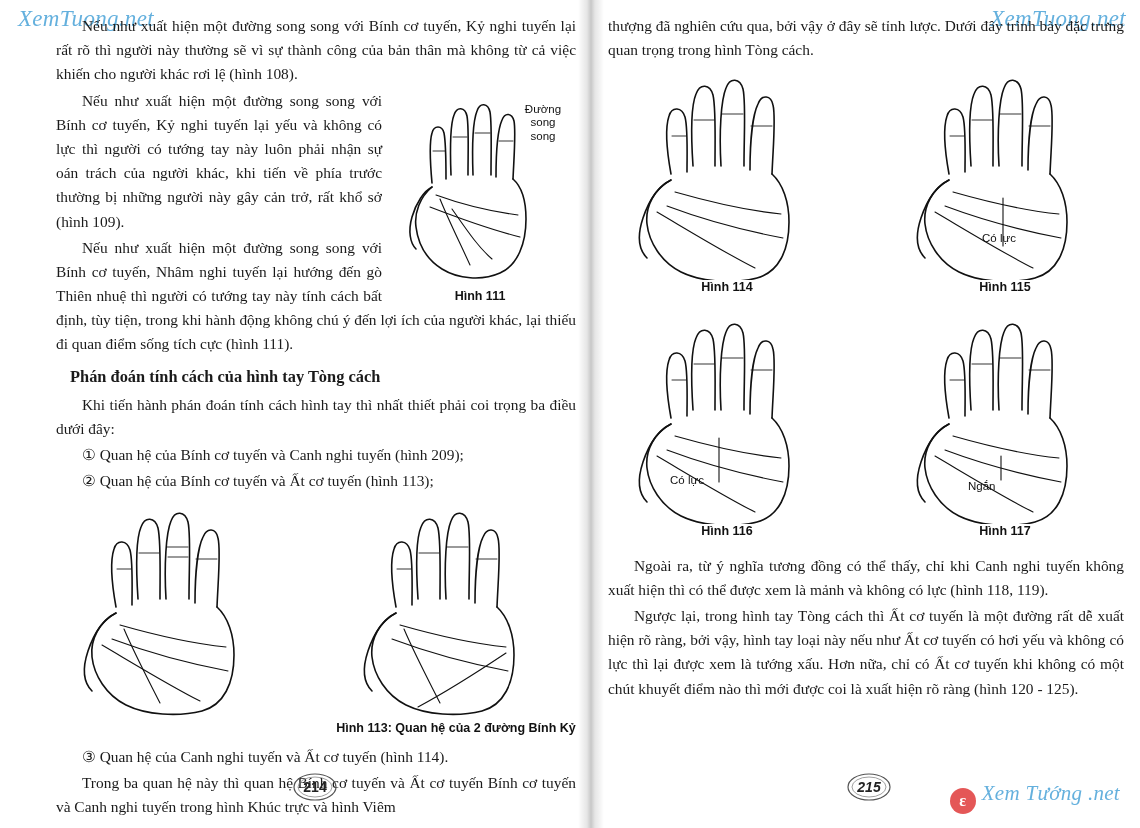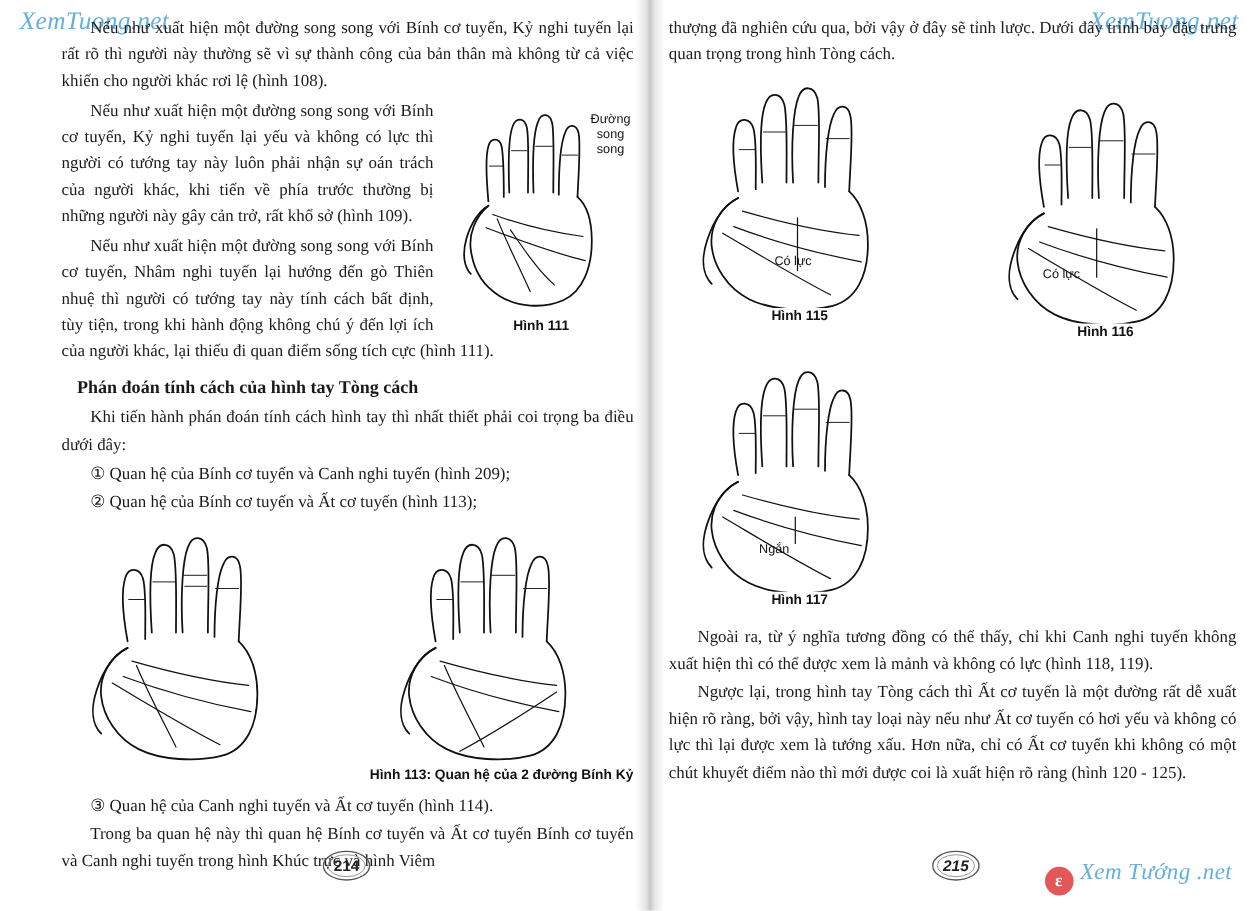--- a/index.html
+++ b/index.html
@@ -60,21 +60,21 @@
     font-family:"Liberation Sans", sans-serif;
     font-size:12.5px;font-weight:bold;text-align:center;color:#111;
     line-height:1.25;
   }
   .fig-label{
     font-family:"Liberation Sans", sans-serif;
     font-size:11.5px;color:#111;
   }
 
   .float-right-fig{
-    float:right;width:168px;margin:2px 0 4px 14px;
+    float:right;width:168px;margin:2px 12px 4px 14px;
   }
   .clearfix::after{content:"";display:block;clear:both;}
 
   .two-figs{
     display:flex;justify-content:space-between;margin-top:10px;
   }
   .two-figs .item{width:240px;}
 
   .grid-figs{display:flex;flex-wrap:wrap;justify-content:space-between;}
   .grid-figs .item{width:238px;margin-bottom:4px;}
@@ -203,20 +203,41 @@
     <p class="ind small-num" style="margin-top:8px;">③ Quan hệ của Canh nghi tuyến và Ất cơ tuyến (hình 114).</p>
     <p class="ind">Trong ba quan hệ này thì quan hệ Bính cơ tuyến và Ất cơ tuyến Bính cơ tuyến và Canh nghi tuyến trong hình Khúc trực và hình Viêm</p>
   </div>
 
   <div class="col col-right">
 
     <p>thượng đã nghiên cứu qua, bởi vậy ở đây sẽ tỉnh lược. Dưới đây trình bày đặc trưng quan trọng trong hình Tòng cách.</p>
 
     <div class="grid-figs" style="margin-top:8px;">
 
+      <div class="item">
+        <div style="position:relative;">
+          <svg class="hand" width="200" height="210" viewBox="0 0 200 210">
+            <path d="M44 104 C40 82 38 58 42 46 C45 36 55 37 58 47 C61 58 60 84 60 102"></path>
+            <path d="M66 96 C64 66 64 36 69 24 C73 13 83 14 86 25 C89 38 88 68 88 96"></path>
+            <path d="M94 96 C92 62 94 30 99 18 C103 7 113 8 116 19 C119 32 117 64 117 96"></path>
+            <path d="M123 100 C123 70 126 44 131 34 C135 24 144 25 146 35 C149 47 146 78 145 104"></path>
+            <path d="M44 110 C32 116 22 130 16 148 C10 166 12 180 20 188"></path>
+            <path d="M145 104 C156 114 162 132 162 152 C162 180 152 202 130 208 C106 214 74 212 54 202 C34 192 22 172 20 154 C18 136 28 118 44 110"></path>
+            <path class="thin" d="M48 122 C76 130 114 140 154 144"></path>
+            <path class="thin" d="M40 136 C72 148 114 160 156 168"></path>
+            <path class="thin" d="M30 142 C64 162 100 184 128 198"></path>
+            <path class="hair" d="M45 66 L59 66"></path>
+            <path class="hair" d="M67 50 L87 50"></path>
+            <path class="hair" d="M95 44 L116 44"></path>
+            <path class="hair" d="M124 56 L145 56"></path>
+          </svg>
+          <div class="fig-label" style="position:absolute;left:92px;top:150px;"></div>
+        </div>
+        <div class="fig-caption">Hình 114</div>
+      </div>
 
       <div class="item">
         <div style="position:relative;">
           <svg class="hand" width="200" height="210" viewBox="0 0 200 210">
             <path d="M44 104 C40 82 38 58 42 46 C45 36 55 37 58 47 C61 58 60 84 60 102"></path>
             <path d="M66 96 C64 66 64 36 69 24 C73 13 83 14 86 25 C89 38 88 68 88 96"></path>
             <path d="M94 96 C92 62 94 30 99 18 C103 7 113 8 116 19 C119 32 117 64 117 96"></path>
             <path d="M123 100 C123 70 126 44 131 34 C135 24 144 25 146 35 C149 47 146 78 145 104"></path>
             <path d="M44 110 C32 116 22 130 16 148 C10 166 12 180 20 188"></path>
             <path d="M145 104 C156 114 162 132 162 152 C162 180 152 202 130 208 C106 214 74 212 54 202 C34 192 22 172 20 154 C18 136 28 118 44 110"></path>

